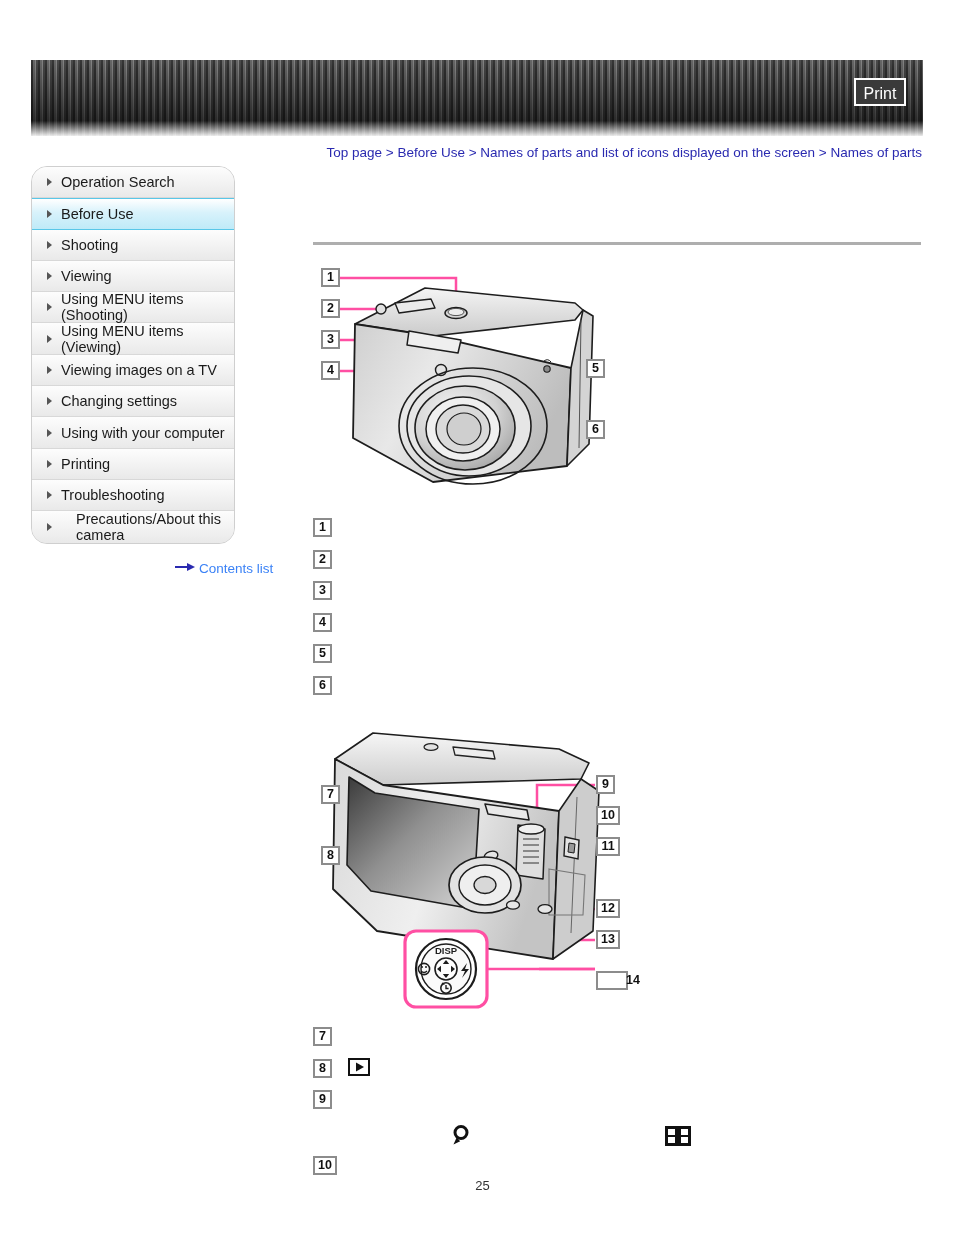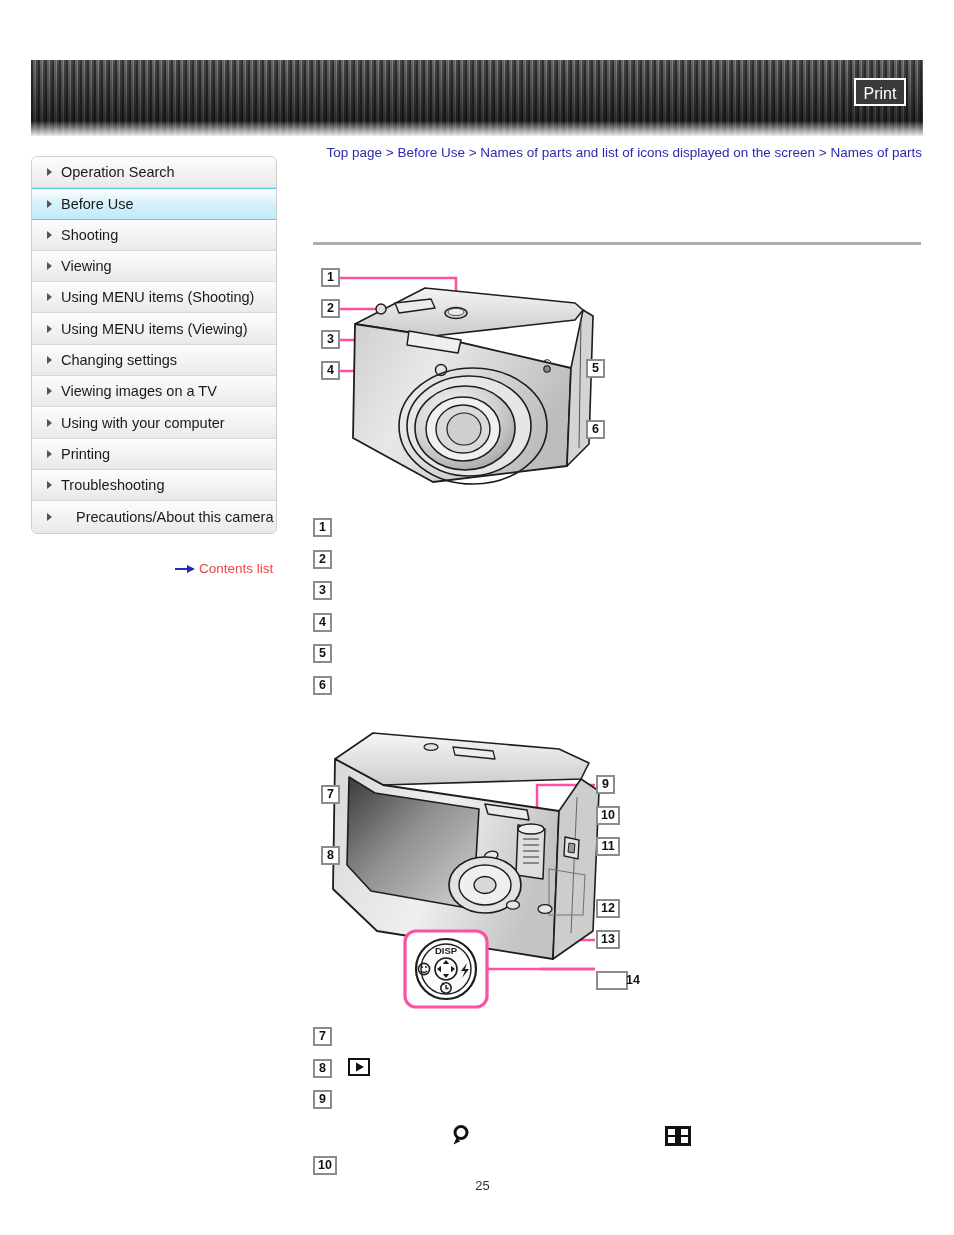--- a/index.html
+++ b/index.html
@@ -81,24 +81,24 @@
     top: 242px;
     width: 608px;
     height: 3px;
     background: #aeaeae;
   }
 
   
   #sidebar {
     position: absolute;
     left: 31px;
-    top: 156px;
-    width: 246px;
+    top: 166px;
+    width: 204px;
     border: 1px solid #cfcfcf;
-    border-radius: 6px;
+    border-radius: 16px;
     background: #f3f3f3;
     box-sizing: border-box;
     overflow: hidden;
   }
   .nav-item {
     position: relative;
     height: 31.3px;
     display: flex;
     align-items: center;
     padding-left: 15px;
@@ -123,23 +123,22 @@
     margin-right: 9px;
     flex: none;
   }
 
   
   #contents-list-link {
     position: absolute;
     left: 175px;
     top: 561px;
     display: flex;
-    align-items: center;
     font-size: 13.5px;
-    color: #ef4444;
+    color: #3b82f6;
     cursor: pointer;
   }
   #contents-list-link .arrow-svg { margin-right: 4px; display:block; }
 
   
   #main {
     position: absolute;
     left: 313px;
     top: 258px;
     width: 610px;
@@ -246,25 +245,25 @@
   <div class="nav-item">
     <span class="nav-arrow"></span>
     <span>Using MENU items (Shooting)</span>
   </div>
   <div class="nav-item">
     <span class="nav-arrow"></span>
     <span>Using MENU items (Viewing)</span>
   </div>
   <div class="nav-item">
     <span class="nav-arrow"></span>
+    <span>Viewing images on a TV</span>
+  </div>
+  <div class="nav-item">
+    <span class="nav-arrow"></span>
     <span>Changing settings</span>
-  </div>
-  <div class="nav-item">
-    <span class="nav-arrow"></span>
-    <span>Viewing images on a TV</span>
   </div>
   <div class="nav-item">
     <span class="nav-arrow"></span>
     <span>Using with your computer</span>
   </div>
   <div class="nav-item">
     <span class="nav-arrow"></span>
     <span>Printing</span>
   </div>
   <div class="nav-item">

